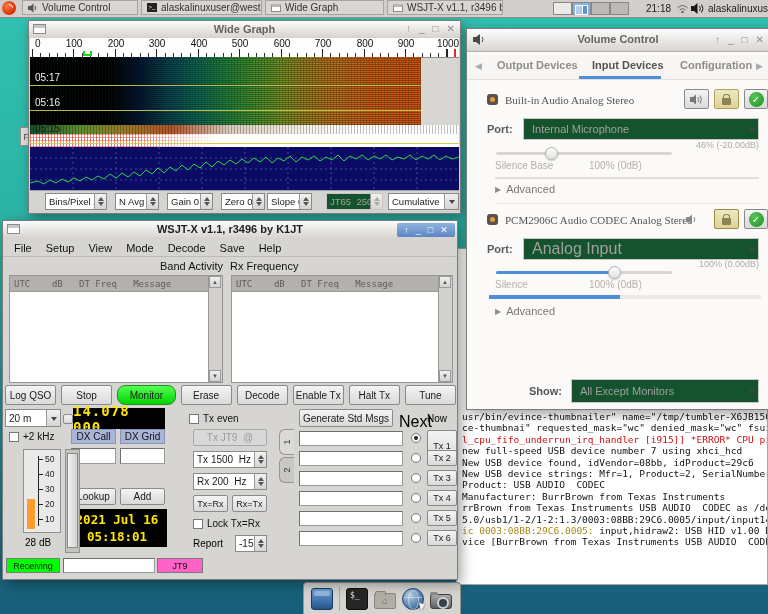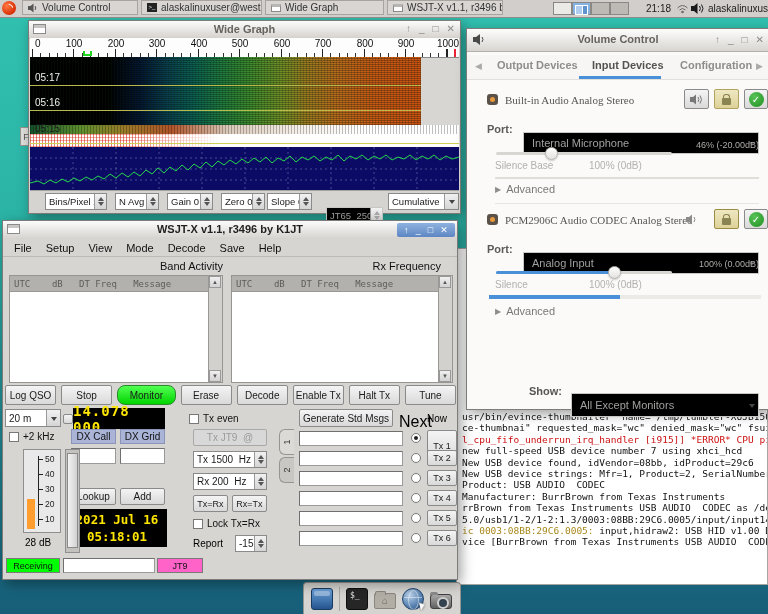--- a/index.html
+++ b/index.html
@@ -18,21 +18,21 @@
   
   .btn{box-sizing:border-box;background:linear-gradient(#f4f4f4,#d9d9d9);border:1px solid #8a8a8a;border-radius:2px;
        display:flex;align-items:center;justify-content:center;font-size:10px;color:#1a1a1a;white-space:pre;}
   .btn.dis{background:#d8d8d8;color:#9b9b9b;border-color:#a8a8a8;}
   .sunken{box-sizing:border-box;background:#fff;border:1px solid #9a9a9a;border-top-color:#6f6f6f;border-left-color:#6f6f6f;}
   .cbx{box-sizing:border-box;width:10px;height:10px;background:#fff;border:1px solid #777;display:inline-block;flex:none;}
   .rad{box-sizing:border-box;width:10px;height:10px;background:#fff;border:1px solid #777;border-radius:50%;}
   .rad.sel::after{content:"";display:block;width:4px;height:4px;margin:2px;border-radius:50%;background:#222;}
   .spin,.combo{box-sizing:border-box;display:flex;align-items:stretch;background:#fff;border:1px solid #8a8a8a;font-size:9.5px;color:#1a1a1a;}
   .spin .tx,.combo .tx{flex:1;display:flex;align-items:center;padding-left:3px;white-space:pre;overflow:hidden;}
-  .spin.dis,.combo.dis{background:#000000;color:#a0a09e;border-color:#c9c7c3;margin-top:14px;}
+  .spin.dis,.combo.dis{background:#14532d;color:#a0a09e;border-color:#c9c7c3;}
   .spcol{width:11px;border-left:1px solid #999;background:linear-gradient(#f1f1f1,#d5d5d5);display:flex;flex-direction:column;align-items:center;justify-content:space-evenly;}
   .tup{width:0;height:0;border:3px solid transparent;border-bottom:4px solid #555;}
   .tdn{width:0;height:0;border:3px solid transparent;border-top:4px solid #555;}
   .spin.dis .tup{border-bottom-color:#aaa}.spin.dis .tdn{border-top-color:#aaa}
   .carr{width:13px;border-left:1px solid #999;background:linear-gradient(#f1f1f1,#d5d5d5);display:flex;align-items:center;justify-content:center;}
   .carr i{width:0;height:0;border:3.5px solid transparent;border-top:4.5px solid #444;margin-top:4px;}
   
   #taskbar{position:absolute;left:0;top:0;width:768px;height:17px;background:#d2cecb;border-bottom:1px solid #8e8b88;z-index:50;}
   .tkbtn{position:absolute;top:0px;height:15px;background:#d8d5d2;border:1px solid #a7a39f;box-sizing:border-box;
          display:flex;align-items:center;gap:4px;padding:0 5px;font-size:10px;color:#333;overflow:hidden;white-space:nowrap;}
@@ -342,21 +342,21 @@
       <span>File</span>
       <span>Setup</span>
       <span>View</span>
       <span>Mode</span>
       <span>Decode</span>
       <span>Save</span>
       <span>Help</span>
     </div>
 
     <span class="pnl-title" style="left:6px;width:214px;text-align:right">Band Activity</span>
-    <span class="pnl-title" style="left:216px;width:222px;text-align:right">Rx Frequency</span>
+    <span class="pnl-title" style="left:227px;width:222px;text-align:left">Rx Frequency</span>
 
     <div class="pnl" style="left:6px;width:214px">
       <div class="pnl-h">UTC    dB   DT Freq   Message</div>
       <div class="sbar">
         <span class="sa" style="top:0">▲</span>
         <span class="sa" style="bottom:0">▼</span>
       </div>
     </div>
     <div class="pnl" style="left:228px;width:222px">
       <div class="pnl-h">UTC    dB   DT Freq   Message</div>
@@ -555,21 +555,21 @@
       </svg>
       <div class="btn vcbtn lockbtn" style="left:247px;border-color:#9a8c42">
         <span class="lockic"></span>
       </div>
       <div class="btn vcbtn" style="left:277px;width:24px">
         <span class="checkic">✓</span>
       </div>
     </div>
     <span class="portlab" style="left:20px;top:214px">Port:</span>
     <div class="combo dis abs" style="left:56px;top:209px;width:236px;height:22px">
-      <span class="tx" style="font-size:11px;padding-left:8px">Analog Input</span>
+      <span class="tx" style="font-size:16px;padding-left:8px">Analog Input</span>
       <span class="carr" style="border-left:none;background:none">
           <i></i>
         </span>
     </div>
     <span class="voltext" style="top:230px">100% (0.00dB)</span>
     <div class="strack" style="top:242px">
       <span class="sfill" style="width:119px"></span>
     </div>
     <span class="shandle" style="left:141px;top:237px"></span>
     <span class="ticklab" style="left:28px;top:250px">Silence</span>

